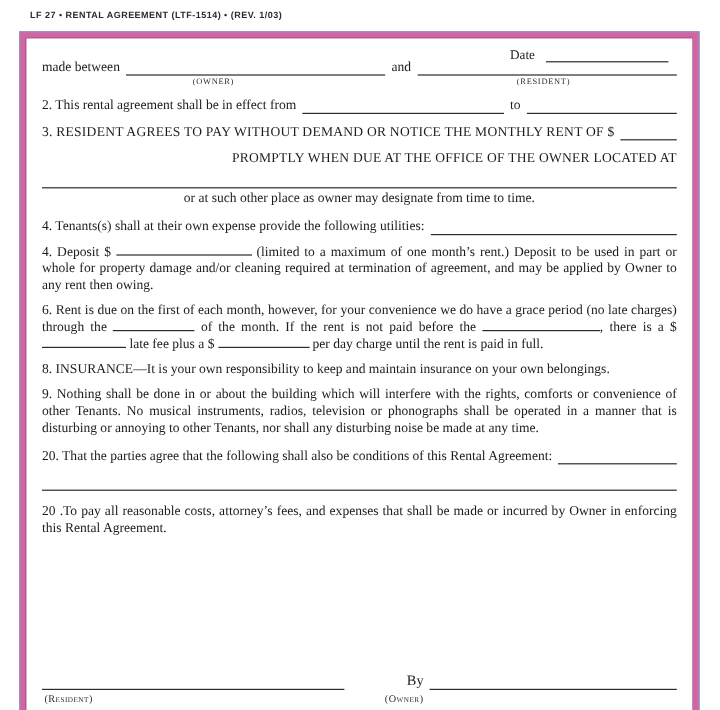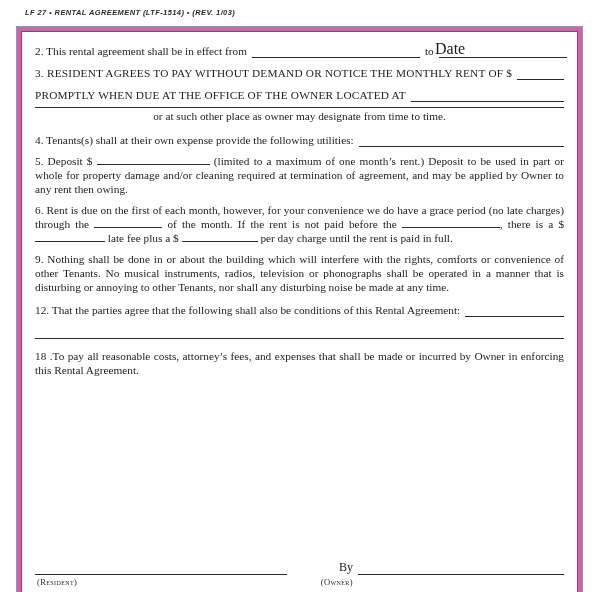--- a/index.html
+++ b/index.html
@@ -7,41 +7,41 @@
   body {
     width: 600px; height: 592px; overflow: hidden;
     background: #ffffff; position: relative;
     font-family: "Liberation Serif", "DejaVu Serif", serif;
     color: #1c1c1c;
     -webkit-font-smoothing: antialiased;
   }
   .header-note {
     position: absolute; left: 25px; top: 8px;
     font-family: "Liberation Sans", "DejaVu Sans", sans-serif;
-    font-size: 7.5px; font-weight: bold; letter-spacing: 0.4px; color: #2a2a2a; font-style: italic;
+    font-size: 7.5px; font-weight: bold; letter-spacing: 0.4px; color: #2a2a2a;
   }
   .form-frame {
     position: absolute; left: 16px; top: 26px; width: 567px; height: 600px;
     border: 1px solid #8e94cb;
     background: #d2659f;
     padding: 4px;
   }
   .form-inner {
     position: relative; width: 100%; height: 100%;
     background: #ffffff; border: 1px solid #a63484;
     padding: 4px 13px 0 13px;
   }
   .title {
     text-align: center; font-size: 21px; font-weight: bold;
     letter-spacing: 1px; margin: 4px 0 9px 0; line-height: 24px;
   }
   .date-block {
-    position: absolute; top: 8px; right: 10px;
+    position: absolute; top: 8px; right: 20px;
     display: flex; align-items: flex-end; width: 132px;
-    font-size: 16px;
+    font-size: 11px;
   }
   .date-block .lbl { margin-right: 4px; }
   p, .row { font-size: 11.3px; line-height: 14px; }
   p { margin: 7px 0 0 0; text-align: justify; }
   .row { display: flex; align-items: flex-end; margin-top: 7px; white-space: nowrap; }
   .row .t { flex: 0 0 auto; }
   .fill { flex: 1 1 auto; border-bottom: 1px solid #2b2b2b; height: 12px; margin-left: 5px; }
   .fill.mid { margin-right: 5px; }
   .fill.fw { flex: 0 0 auto; }
   .ifill { display: inline-block; border-bottom: 1px solid #2b2b2b; height: 9px; vertical-align: baseline; }
@@ -78,66 +78,79 @@
 
 <div class="form-frame">
   <div class="form-inner">
 
     <div class="date-block">
       <span class="lbl">Date</span>
       <span class="fill"></span>
     </div>
 
 
+    <div class="parties">
+      <div class="row" style="margin-top:0;">
+        <span class="t">made between</span>
+        <span class="fill mid"></span>
+        <span class="t">and</span>
+        <span class="fill"></span>
+      </div>
+      <div class="party-labels">
+        <span class="owner-pos">(OWNER)</span>
+        <span class="resident-pos">(RESIDENT)</span>
+      </div>
+    </div>
 
 
     <div class="row" style="margin-top:8px;">
       <span class="t">2. This rental agreement shall be in effect from</span>
       <span class="fill fw w170 mid"></span>
       <span class="t">to</span>
       <span class="fill"></span>
     </div>
 
     <div class="row uppercase-clause" style="margin-top:8px;">
       <span class="t">3. RESIDENT AGREES TO PAY WITHOUT DEMAND OR NOTICE THE MONTHLY RENT OF $</span>
       <span class="fill"></span>
     </div>
 
-    <div class="row uppercase-clause" style="margin-top:8px;">
+    <div class="row uppercase-clause" style="margin-top:8px;flex-direction:column;">
       <span class="t">PROMPTLY WHEN DUE AT THE OFFICE OF THE OWNER LOCATED AT</span>
       <span class="fill"></span>
     </div>
 
     <div class="contline"></div>
 
     <p style="margin-top:1px; text-align:center;">or at such other place as owner may designate from time to time.</p>
 
     <div class="row" style="margin-top:10px;justify-content:flex-end;">
       <span class="t">4. Tenants(s) shall at their own expense provide the following utilities:</span>
       <span class="fill"></span>
     </div>
 
-    <p><span>5. Deposit $</span> <span class="ifill w115"></span> <span>(limited to a maximum of one month’s rent.) Deposit to be used in part or whole for property damage and/or cleaning required at termination of agreement, and may be applied by Owner to any rent then owing.</span></p>
+    <p><span>4. Deposit $</span> <span class="ifill w115"></span> <span>(limited to a maximum of one month’s rent.) Deposit to be used in part or whole for property damage and/or cleaning required at termination of agreement, and may be applied by Owner to any rent then owing.</span></p>
 
     <p><span>6. Rent is due on the first of each month, however, for your convenience we do have a grace period (no late charges) through the</span> <span class="ifill w70"></span> <span>of the month. If the rent is not paid before the</span> <span class="ifill w100"></span><span>, there is a $</span> <span class="ifill w72"></span> <span>late fee plus a $</span> <span class="ifill w78"></span> <span>per day charge until the rent is paid in full.</span></p>
 
 
+    <p>8. INSURANCE—It is your own responsibility to keep and maintain insurance on your own belongings.</p>
 
     <p>9. Nothing shall be done in or about the building which will interfere with the rights, comforts or convenience of other Tenants. No musical instruments, radios, television or phonographs shall be operated in a manner that is disturbing or annoying to other Tenants, nor shall any disturbing noise be made at any time.</p>
 
 
 
     <div class="row" style="margin-top:9px;">
-      <span class="t">12. That the parties agree that the following shall also be conditions of this Rental Agreement:</span>
+      <span class="t">20. That the parties agree that the following shall also be conditions of this Rental Agreement:</span>
       <span class="fill"></span>
     </div>
 
     <div class="blankline"></div>
 
-    <p style="margin-top:10px;">18 .To pay all reasonable costs, attorney’s fees, and expenses that shall be made or incurred by Owner in enforcing this Rental Agreement.</p>
+    <p style="margin-top:10px;">20 .To pay all reasonable costs, attorney’s fees, and expenses that shall be made or incurred by Owner in enforcing this Rental Agreement.</p>
 
     <div class="sig-block">
       <div class="sig-row">
         <span class="sig-line-left"></span>
         <span class="sig-by">By</span>
         <span class="sig-line-right"></span>
       </div>
       <div class="sig-labels">
         <span class="res-pos">(Resident)</span>
         <span class="own-pos">(Owner)</span>

